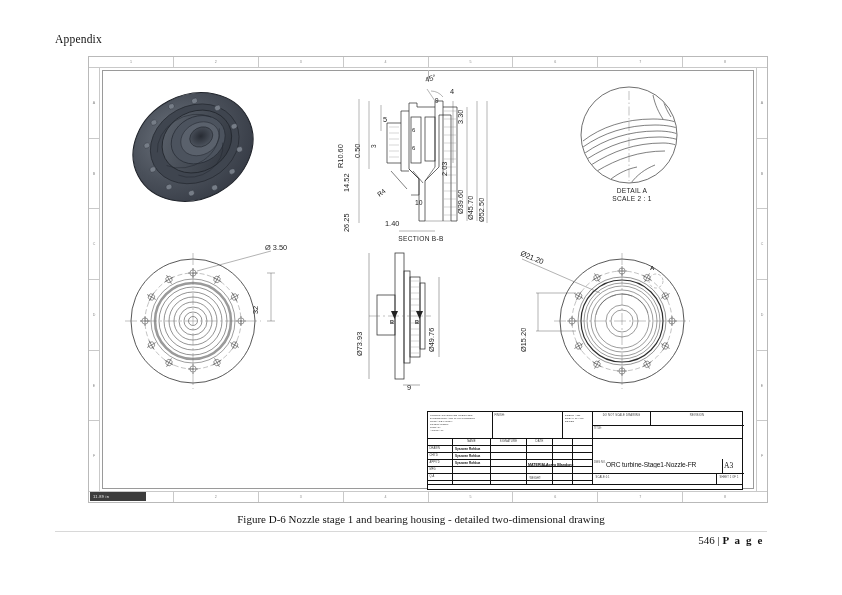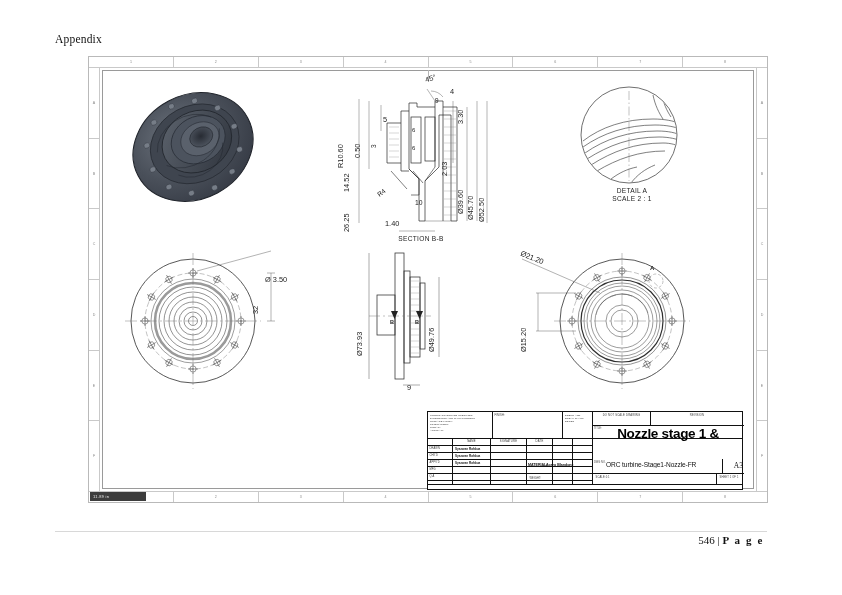--- a/index.html
+++ b/index.html
@@ -108,21 +108,21 @@
   .tb-hdr{
     font-size:2.7px;color:#333;letter-spacing:.2px;text-align:center;
     padding-top:1px;
   }
   .tb-title{
     font-size:13.5px;font-weight:bold;color:#000;text-align:center;
     line-height:13.5px;letter-spacing:-.3px;
   }
   .tb-sup{font-size:2.6px;color:#444;position:absolute;}
   .tb-dwg{font-size:6.6px;color:#111;letter-spacing:-.1px;}
-  .tb-size{font-size:7.5px;color:#111;text-align:right;font-family:Liberation Serif, serif;}
+  .tb-size{font-size:7.5px;color:#111;text-align:left;font-family:Liberation Serif, serif;}
   .tb-mat{font-size:3.6px;font-weight:bold;color:#111;}
 </style>
 </head>
 <body>
 
 <div class="page">
 
   <div class="appendix-label">Appendix</div>
 
   <div class="sheet">
@@ -410,21 +410,21 @@
               </g>
           </g>
         </g>
         <g stroke="#555" stroke-width=".45" fill="none">
           <line x1="78" y1="28" x2="152" y2="8"></line>
           <line x1="152" y1="30" x2="152" y2="78"></line>
           <line x1="148" y1="30" x2="156" y2="30"></line>
           <line x1="148" y1="78" x2="156" y2="78"></line>
         </g>
       </svg>
-      <div class="dim" style="left:146px;top:0px;margin-top:32px;">Ø 3.50</div>
+      <div class="dim" style="left:146px;top:0px;">Ø 3.50</div>
       <div class="dim v" style="left:141px;top:62px;">32</div>
     </div>
 
     <div style="position:absolute;left:274px;top:190px;width:130px;height:150px;">
       <svg width="130" height="150" viewBox="0 0 130 150">
         <g stroke="#2f2f2f" fill="none" stroke-width=".75">
           <rect x="32" y="6" width="9" height="126"></rect>
           <rect x="41" y="24" width="6" height="92"></rect>
           <rect x="47" y="30" width="10" height="80"></rect>
           <rect x="57" y="36" width="5" height="66"></rect>
@@ -612,31 +612,31 @@
       <div class="tb-cell tb-tiny" style="left:0;top:48px;width:24px;">APPV'D</div>
       <div class="tb-cell tb-name" style="left:25px;top:48px;width:37px;">Syazwan Rahbua</div>
       <div class="tb-cell tb-tiny" style="left:0;top:55px;width:24px;">MFG</div>
       <div class="tb-cell tb-tiny" style="left:0;top:62px;width:24px;">Q.A</div>
 
       <div class="tb-cell tb-mat" style="left:100px;top:51px;width:62px;">MATERIAL:</div>
       <div class="tb-cell tb-mat" style="left:118px;top:51px;width:70px;">Acero Blandone</div>
       <div class="tb-cell tb-tiny" style="left:100px;top:64px;width:40px;">WEIGHT:</div>
 
       <div class="tb-sup" style="left:166px;top:15px;">TITLE:</div>
-      <div class="tb-cell tb-title" style="left:165px;top:15px;width:150px;">Nozzle stage 1 &amp;</div>
 
       <div class="tb-sup" style="left:166px;top:49px;">DWG NO.</div>
       <div class="tb-cell tb-dwg" style="left:178px;top:49px;width:118px;">ORC turbine-Stage1-Nozzle-FR</div>
       <div class="tb-cell tb-size" style="left:296px;top:49px;width:19px;">A3</div>
       <div class="tb-cell tb-tiny" style="left:166px;top:63px;width:60px;">SCALE:1:1</div>
       <div class="tb-cell tb-tiny" style="left:290px;top:63px;width:40px;">SHEET 1 OF 1</div>
     </div>
 
   </div>
 
+  <div class="fig-caption">Figure D-6 Nozzle stage 1 and bearing housing - detailed two-dimensional drawing</div>
   <div class="footer-rule"></div>
   <div class="page-number">
     <span>546</span>
     <span>|</span>
     <span class="pg">P a g e</span>
   </div>
 
 </div>
 
 </body></html>

